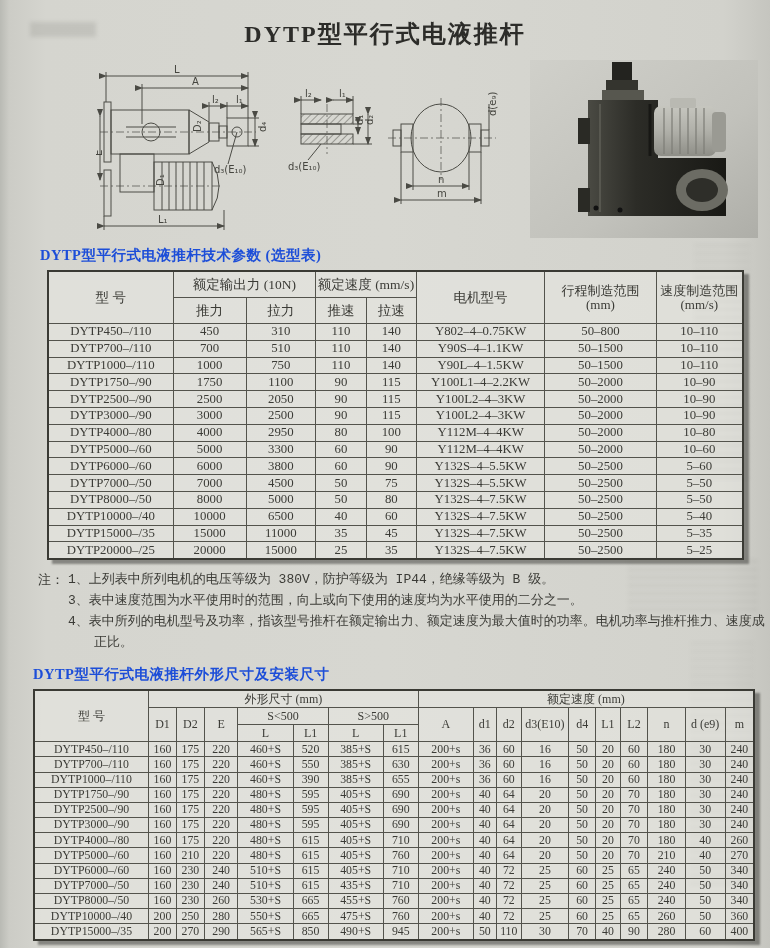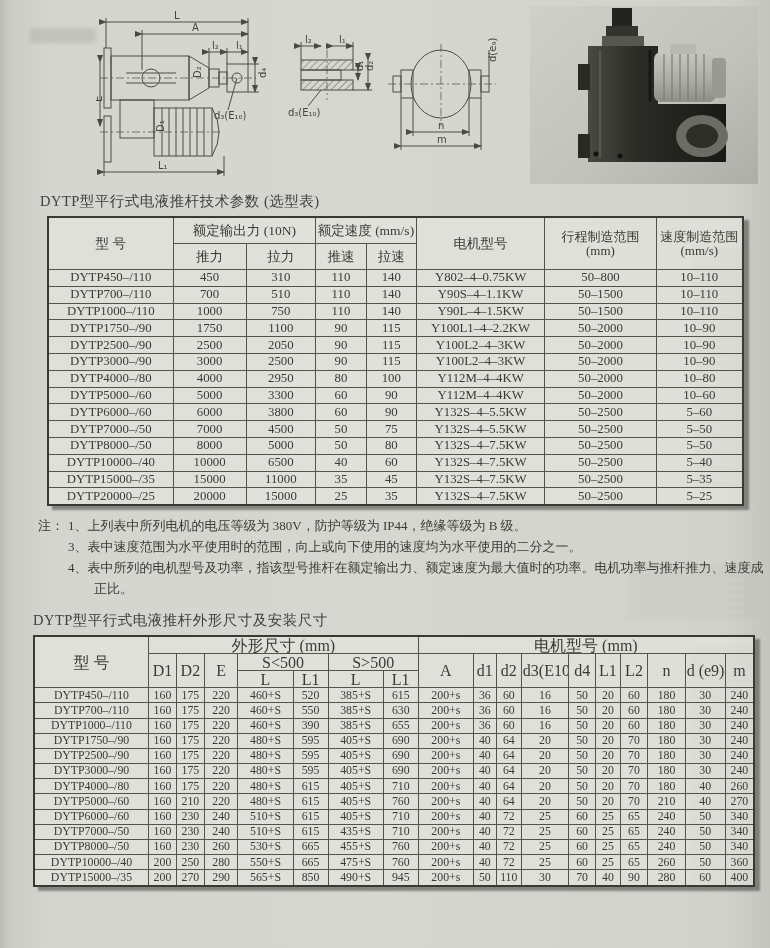--- a/index.html
+++ b/index.html
@@ -35,62 +35,63 @@
   .figure-row{
     margin:6px 28px 2px 96px;height:178px;
     display:flex;align-items:flex-start;gap:10px;
   }
   svg text{font-family:"DejaVu Sans",sans-serif;}
   .drawing{flex:0 0 auto;}
   .photo{flex:0 0 auto;margin-top:0;}
 
   .sec-title{
     margin:8px 0 5px 40px;
-    font-size:14.5px;font-weight:normal;color:#404040;letter-spacing:.5px;
+    font-size:14.5px;font-weight:bold;color:#1d4ed8;letter-spacing:.5px;
   }
   .sec-title2{margin:12px 8px 5px 33px;}
 
   table{
     border-collapse:collapse;table-layout:fixed;
     background:rgba(233,233,227,.55);
     box-shadow:5px 4px 2px rgba(38,38,34,.45);
   }
   th,td{
     border:1px solid #53534c;
     text-align:center;vertical-align:middle;
     font-weight:normal;overflow:hidden;white-space:nowrap;
     padding:0 1px;color:#3b3b36;
   }
   .t1{width:697px;margin-left:47px;border:2px solid #3a3a34;}
   .t1 th{font-size:13.5px;height:25px;}
   .t1 td{font-size:12.8px;height:15.8px;line-height:15px;}
   .t1 .unit-line{font-size:13px;line-height:14px;}
 
   .t2{width:722px;margin-left:33px;border:2px solid #3a3a34;}
-  .t2 th{font-size:16px;height:16px;line-height:15px;}
+  .t2 th{font-size:12px;height:16px;line-height:15px;}
   .t2 td{font-size:11.8px;height:14.2px;line-height:13.5px;}
 
   .notes{
     position:relative;margin:9px 0 0 38px;width:700px;
     font-size:13px;line-height:21px;color:#3b3b36;
     padding-left:30px;
   }
   .notes-prefix{position:absolute;left:0;top:0;}
-  .note-line{padding-left:26px;text-indent:-26px;}
+  .note-line{padding-left:26px;text-indent:-26px;font-family:Liberation Mono, monospace;}
 </style>
 </head>
 <body>
 
 <div class="page">
 
   <div class="artifact a1"></div>
   <div class="artifact a2"></div>
   <div class="artifact a3"></div>
   <div class="artifact a4"></div>
 
+  <h1 class="title">DYTP型平行式电液推杆</h1>
 
   <div class="figure-row">
 
     <svg class="drawing" width="424" height="176" viewBox="0 0 424 176">
       <defs>
         <marker id="ar" markerWidth="8" markerHeight="8" refX="7" refY="3" orient="auto">
           <path d="M0,0 L8,3 L0,6 z" fill="#4a4a44"></path>
         </marker>
         <pattern id="hatch" width="5" height="5" patternUnits="userSpaceOnUse" patternTransform="rotate(45)">
           <line x1="0" y1="0" x2="0" y2="5" stroke="#5a5a54" stroke-width="1"></line>
@@ -461,21 +462,21 @@
         <col style="width:3.4%">
         <col style="width:3.9%">
         <col style="width:5.2%">
       <col style="width:5.6%">
         <col style="width:4%">
     </colgroup>
     <thead>
       <tr>
         <th rowspan="3">型 号</th>
         <th colspan="7">外形尺寸 (mm)</th>
-        <th colspan="10">电机型号 (mm)</th>
+        <th colspan="10">额定速度 (mm)</th>
       </tr>
       <tr>
         <th rowspan="2">D1</th>
         <th rowspan="2">D2</th>
         <th rowspan="2">E</th>
         <th colspan="2">S&lt;500</th>
         <th colspan="2">S&gt;500</th>
         <th rowspan="2">A</th>
         <th rowspan="2">d1</th>
         <th rowspan="2">d2</th>

